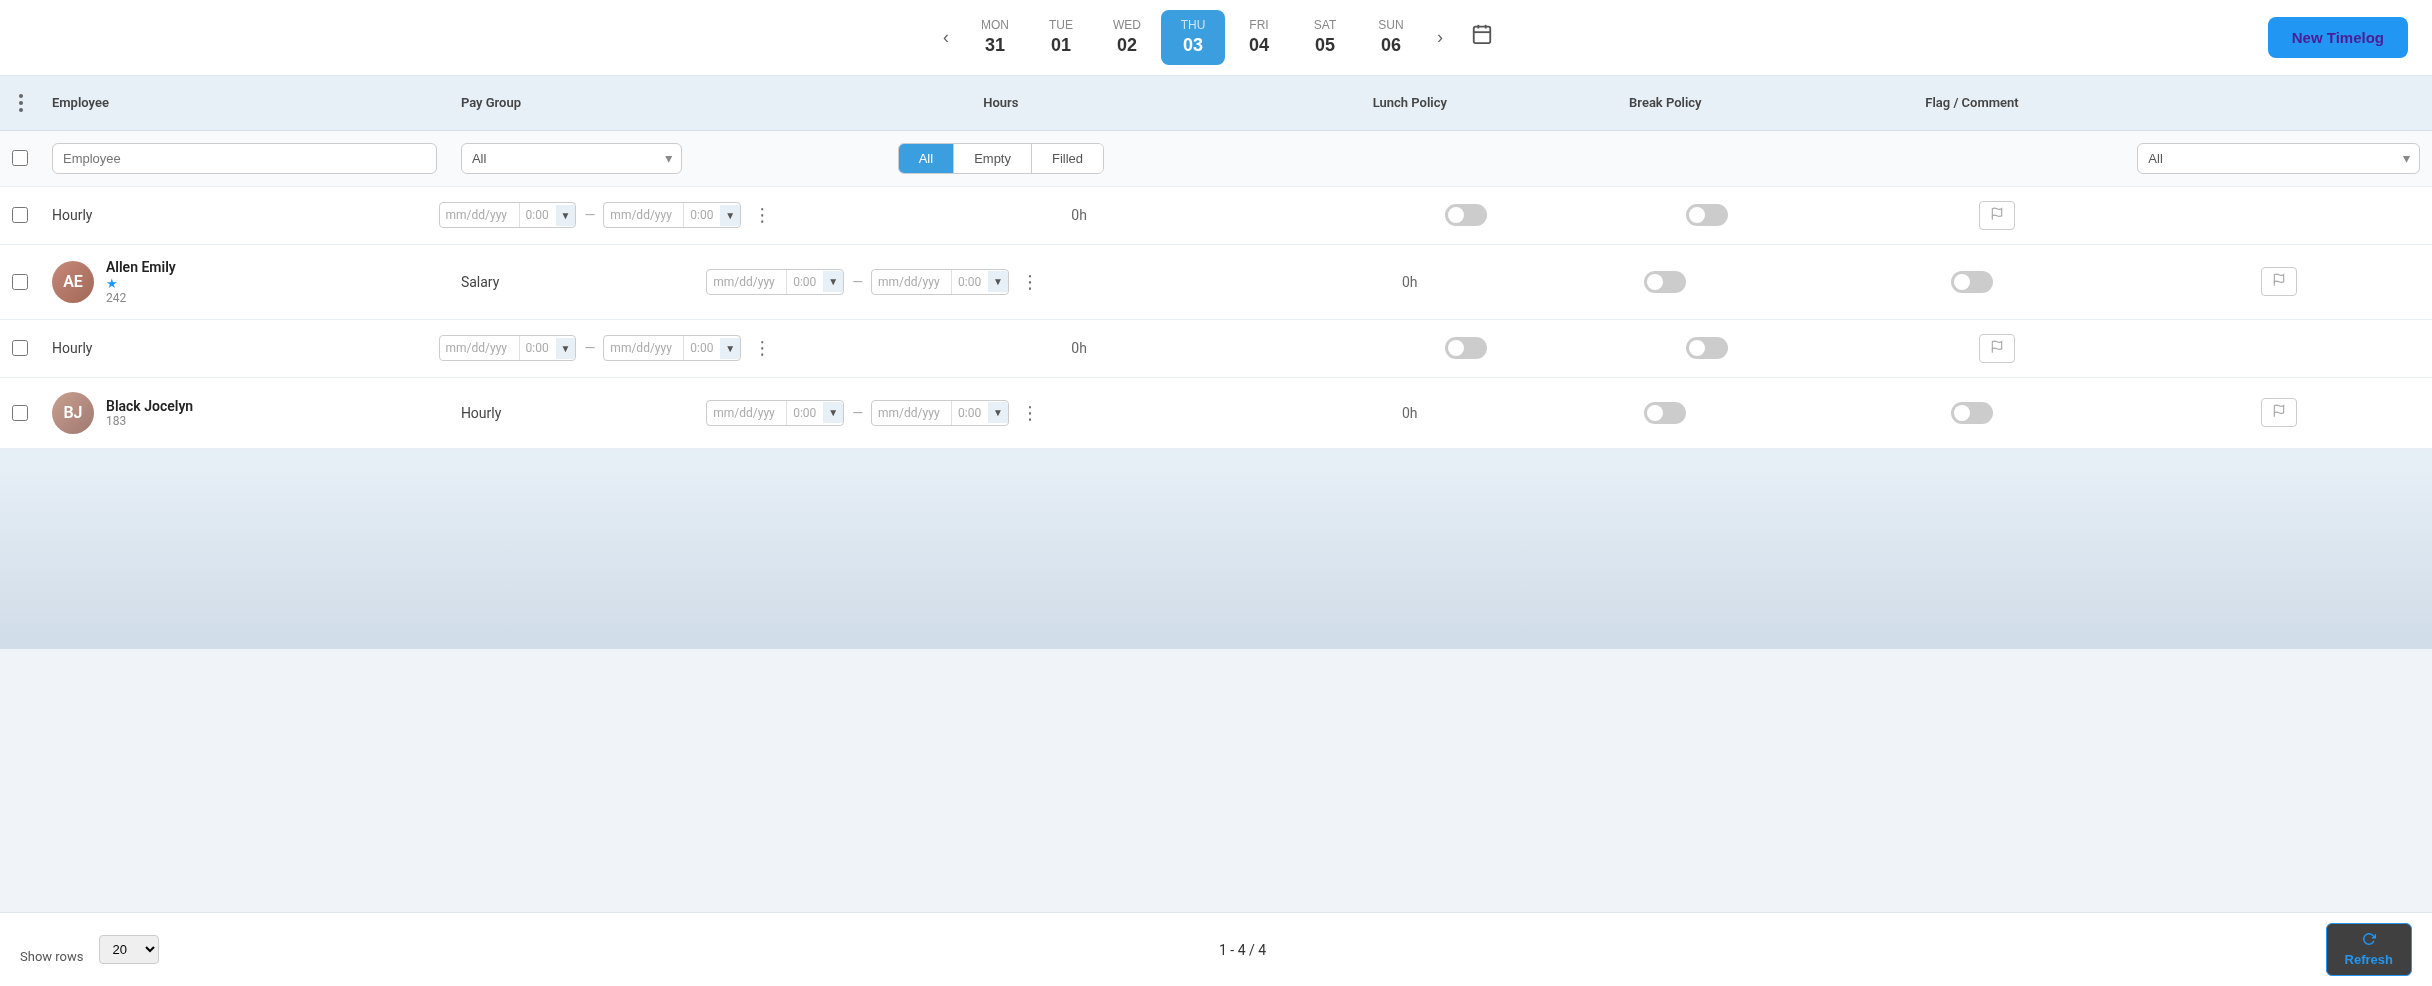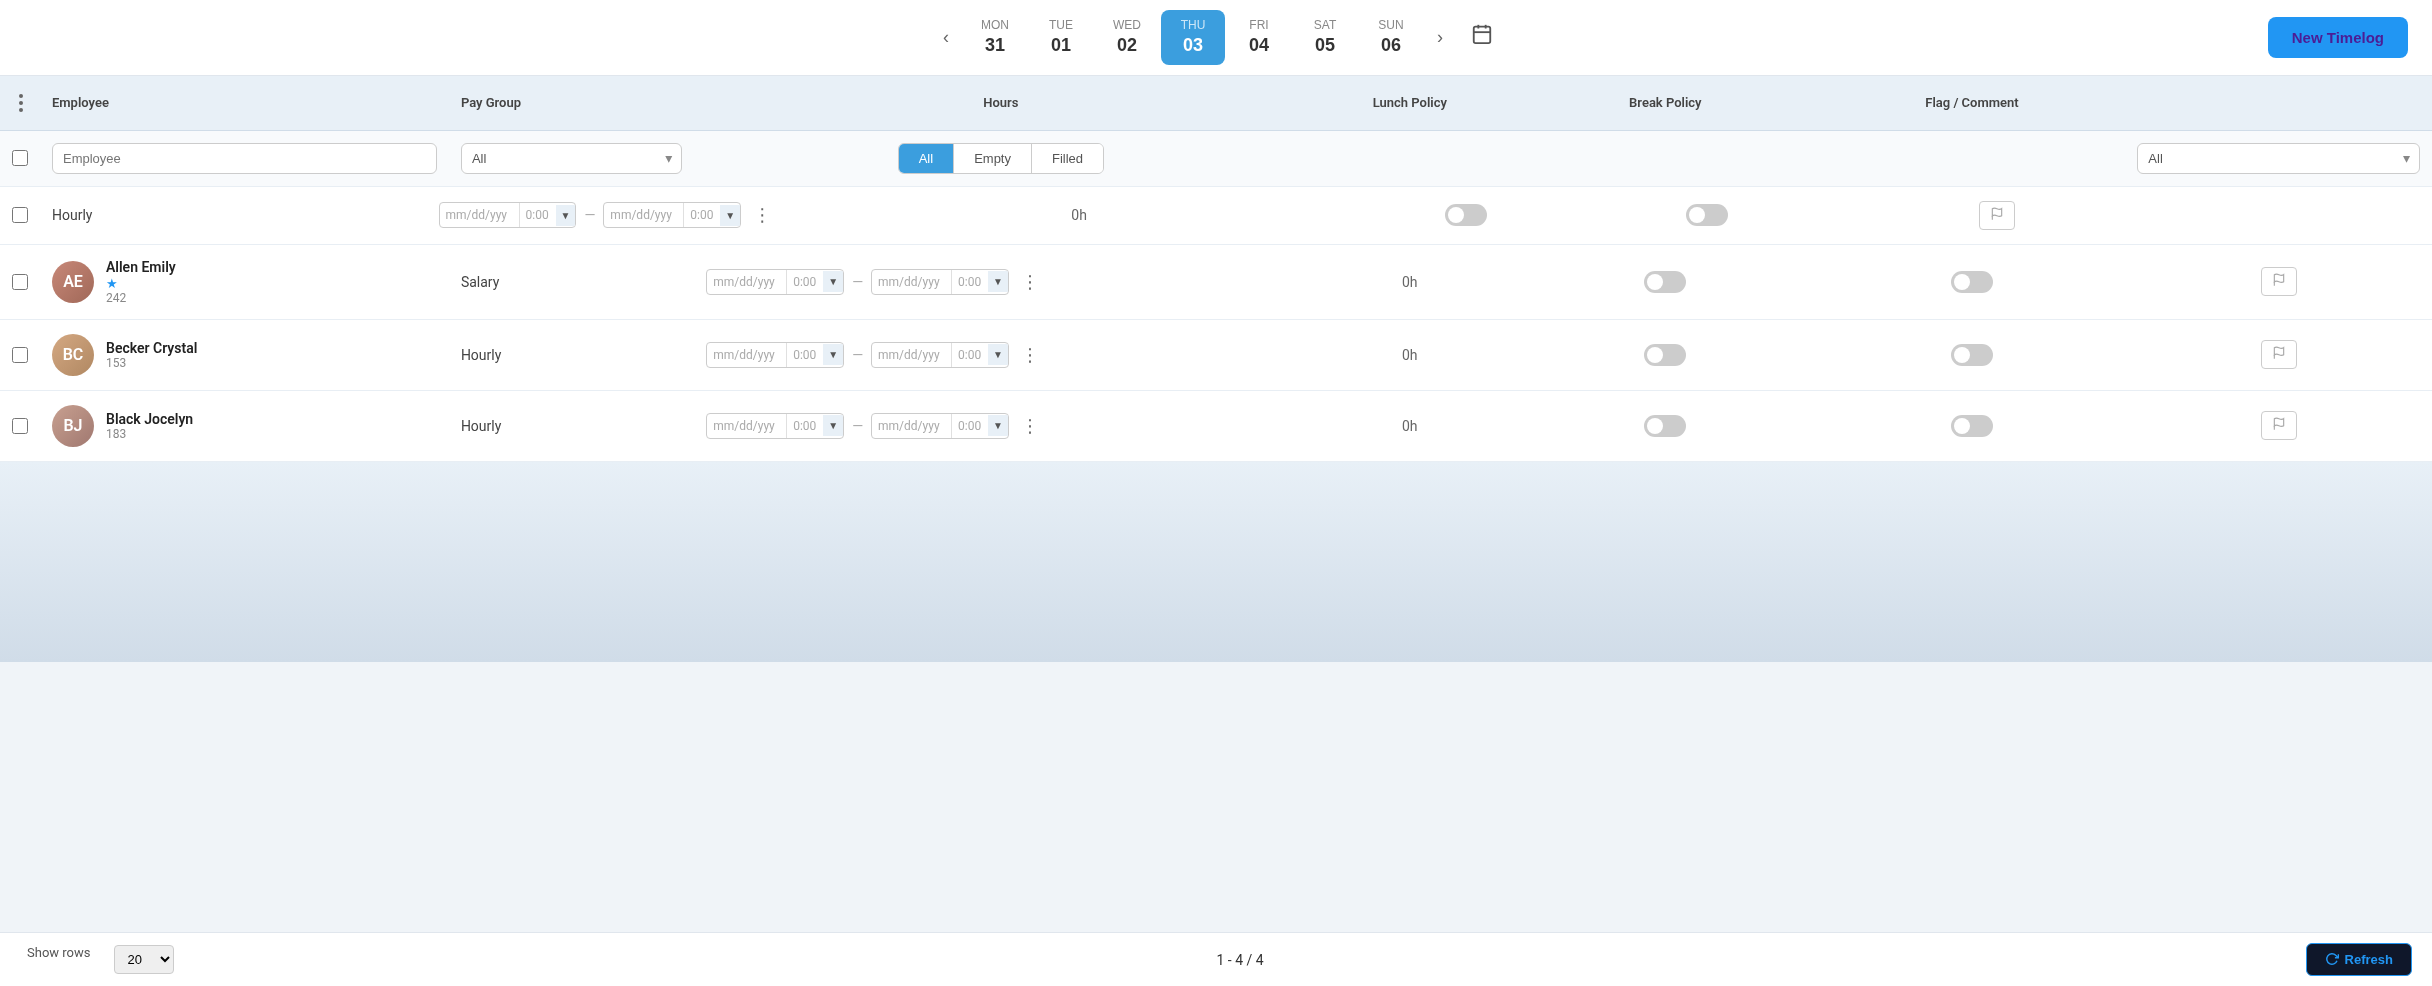--- a/index.html
+++ b/index.html
@@ -347,45 +347,46 @@
       align-items: center;
       justify-content: space-between;
       position: fixed;
       bottom: 0;
       left: 0;
       right: 0;
     }
 
     .show-rows {
       display: flex;
-      align-items: flex-start;
-      gap: 24px;
+      align-items: flex-end;
+      gap: 16px;
       font-size: 13px;
       color: #555;
-      margin-left: 7px;
     }
 
     .rows-select {
       padding: 5px 8px;
       border: 1px solid #ccc;
       border-radius: 4px;
       font-size: 13px;
     }
 
     .refresh-btn {
-      background: #0f172a;
+      background: #404040;
       border: 1px solid #2196f3;
       color: #2196f3;
       border-radius: 6px;
       padding: 8px 18px;
       cursor: pointer;
       font-size: 13px;
       font-weight: 600;
       display: flex;
+      align-items: center;
       gap: 6px;
+      flex-direction: column;
     }
 
     .menu-dots-btn {
       background: none;
       border: none;
       cursor: pointer;
       font-size: 20px;
       color: #555;
       padding: 4px 8px;
       display: flex;
@@ -628,30 +629,20 @@
           <line x1="4" y1="22" x2="4" y2="15"></line>
         </svg>
       </button>
     </div>
   </div>
       <div class="data-row">
     <div class="data-cell checkbox-cell">
       <input type="checkbox" class="cb" style="">
     </div>
     <div class="data-cell">
-      <div class="employee-info">
-        <div class="avatar av-crystal">BC</div>
-        <div>
-          <span class="emp-name">Becker Crystal</span>
-
-          <span class="emp-id">153</span>
-        </div>
-      </div>
-    </div>
-    <div class="data-cell">
       <span class="pay-group">Hourly</span>
     </div>
     <div class="data-cell">
       <div class="punch-area">
         <div class="punch-input-wrap">
           <span class="punch-date">mm/dd/yyy</span>
           <span class="punch-time">0:00</span>
           <span class="punch-expand">▼</span>
         </div>
         <span class="dash-sep">—</span>

